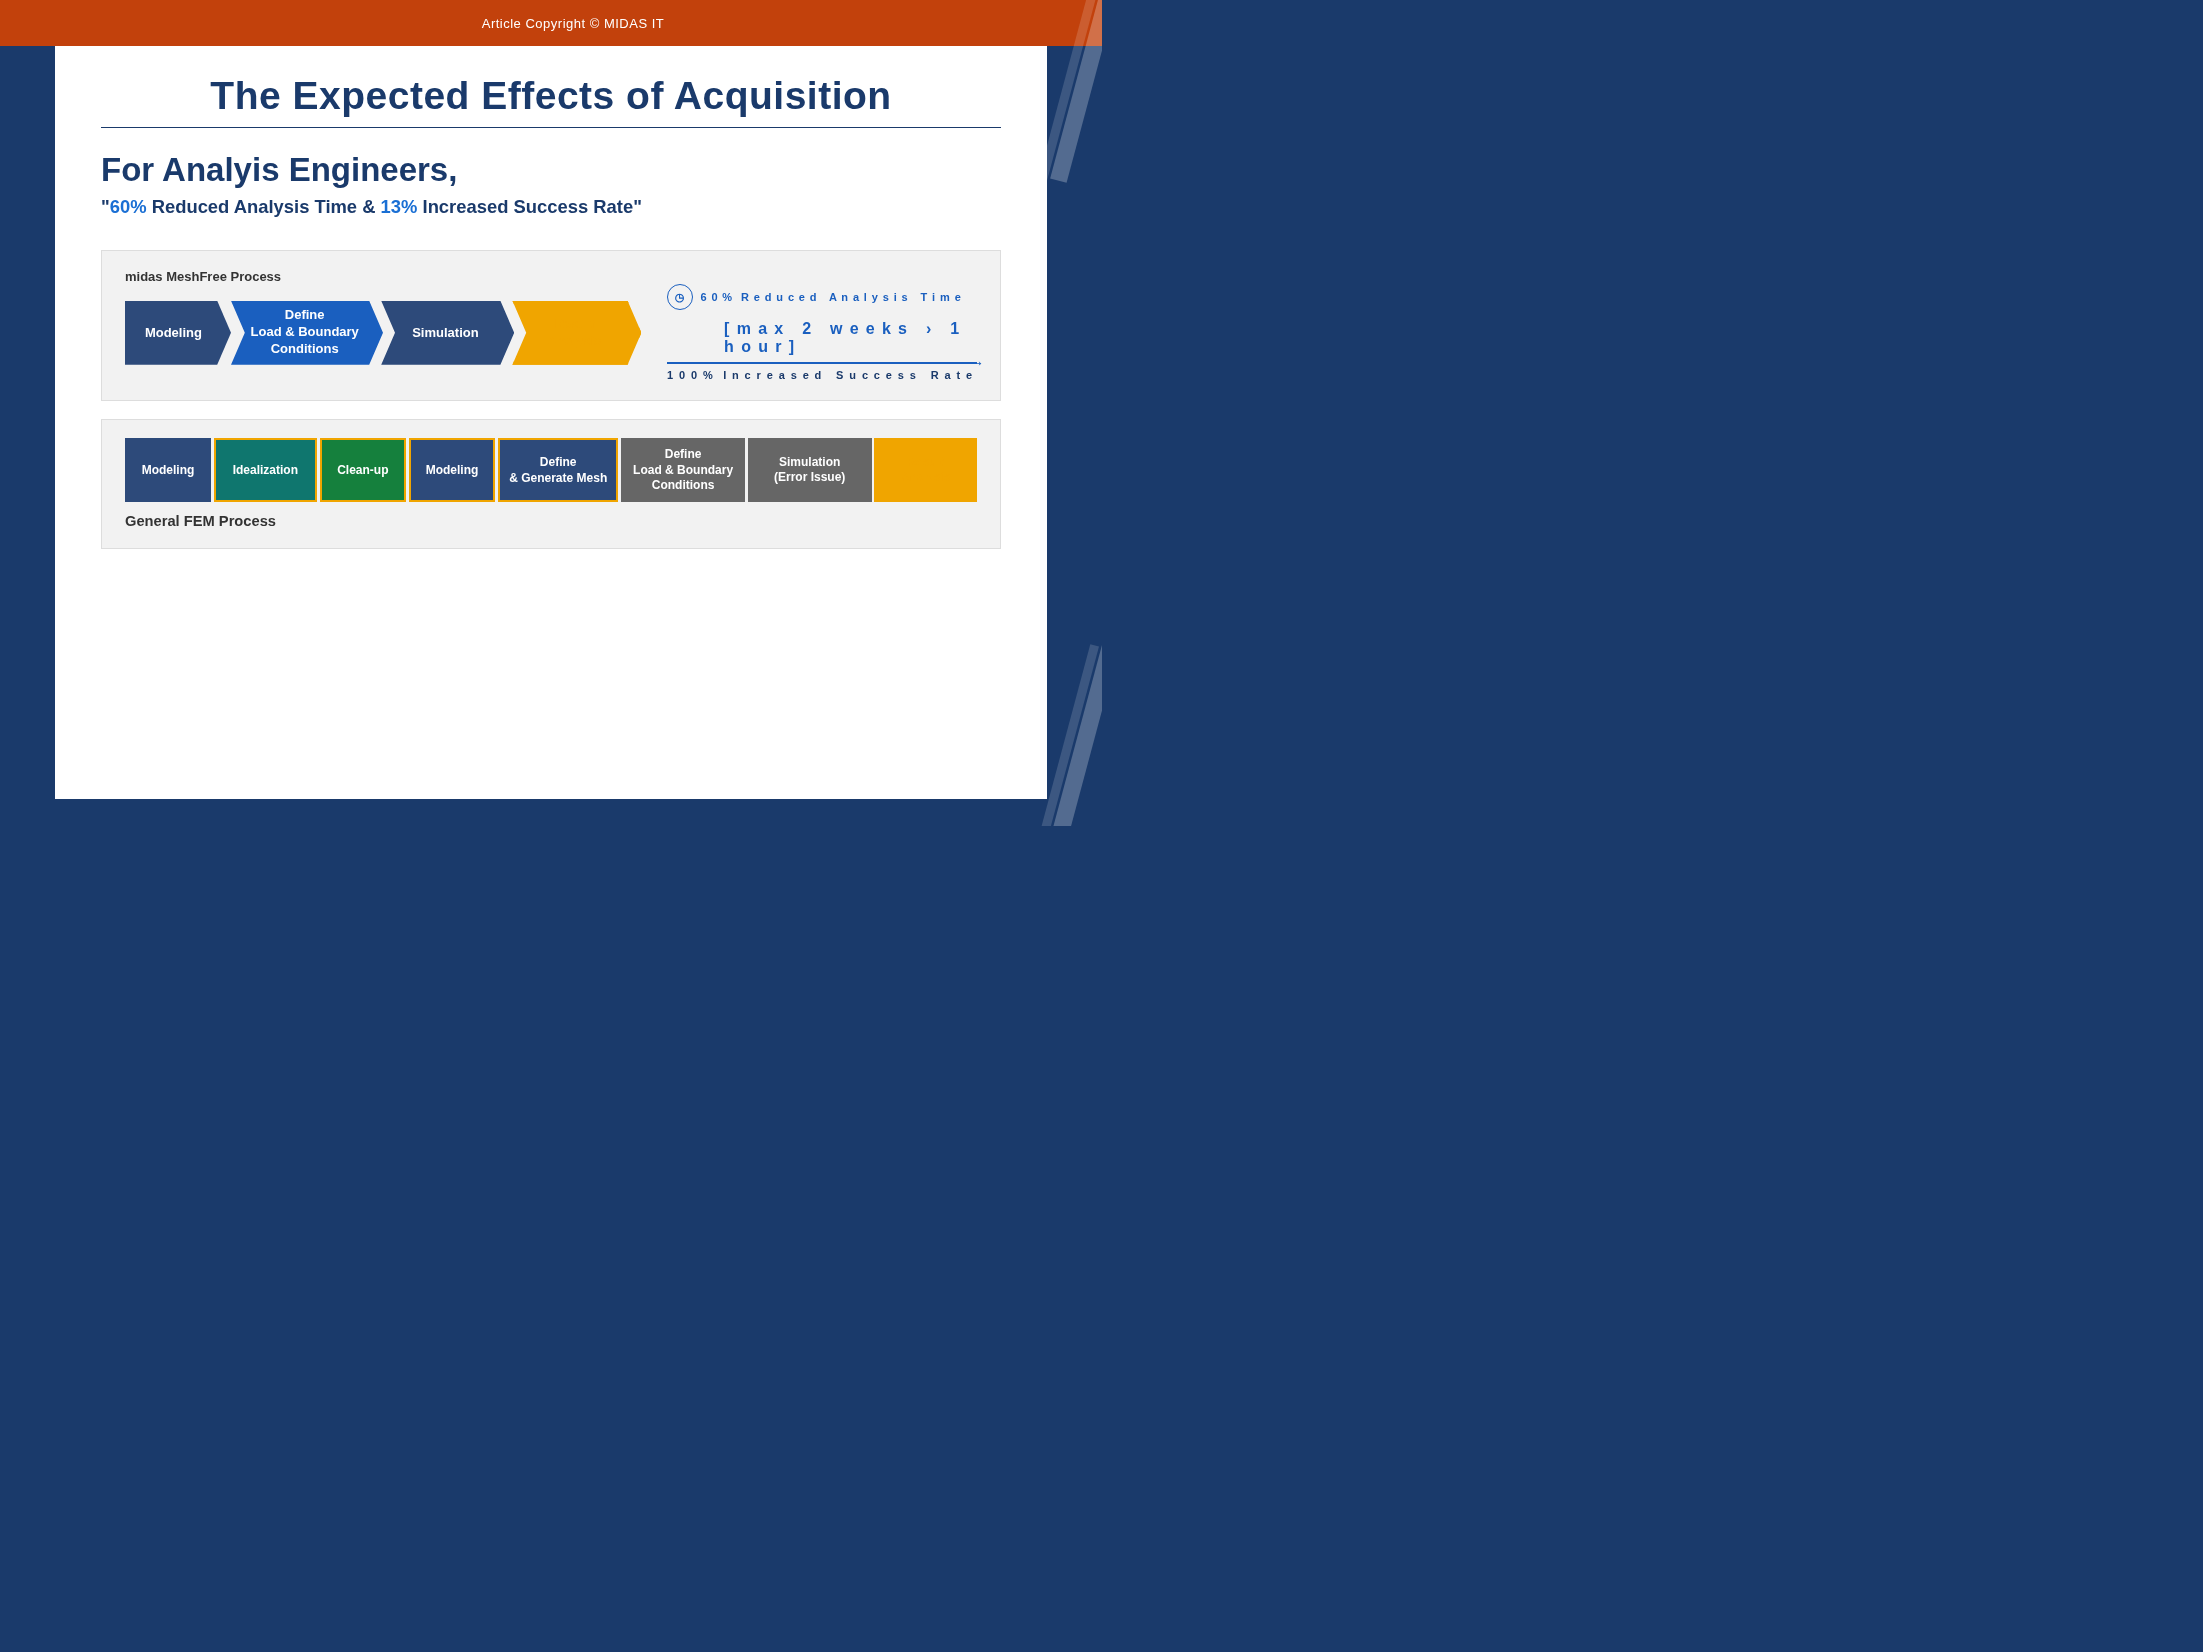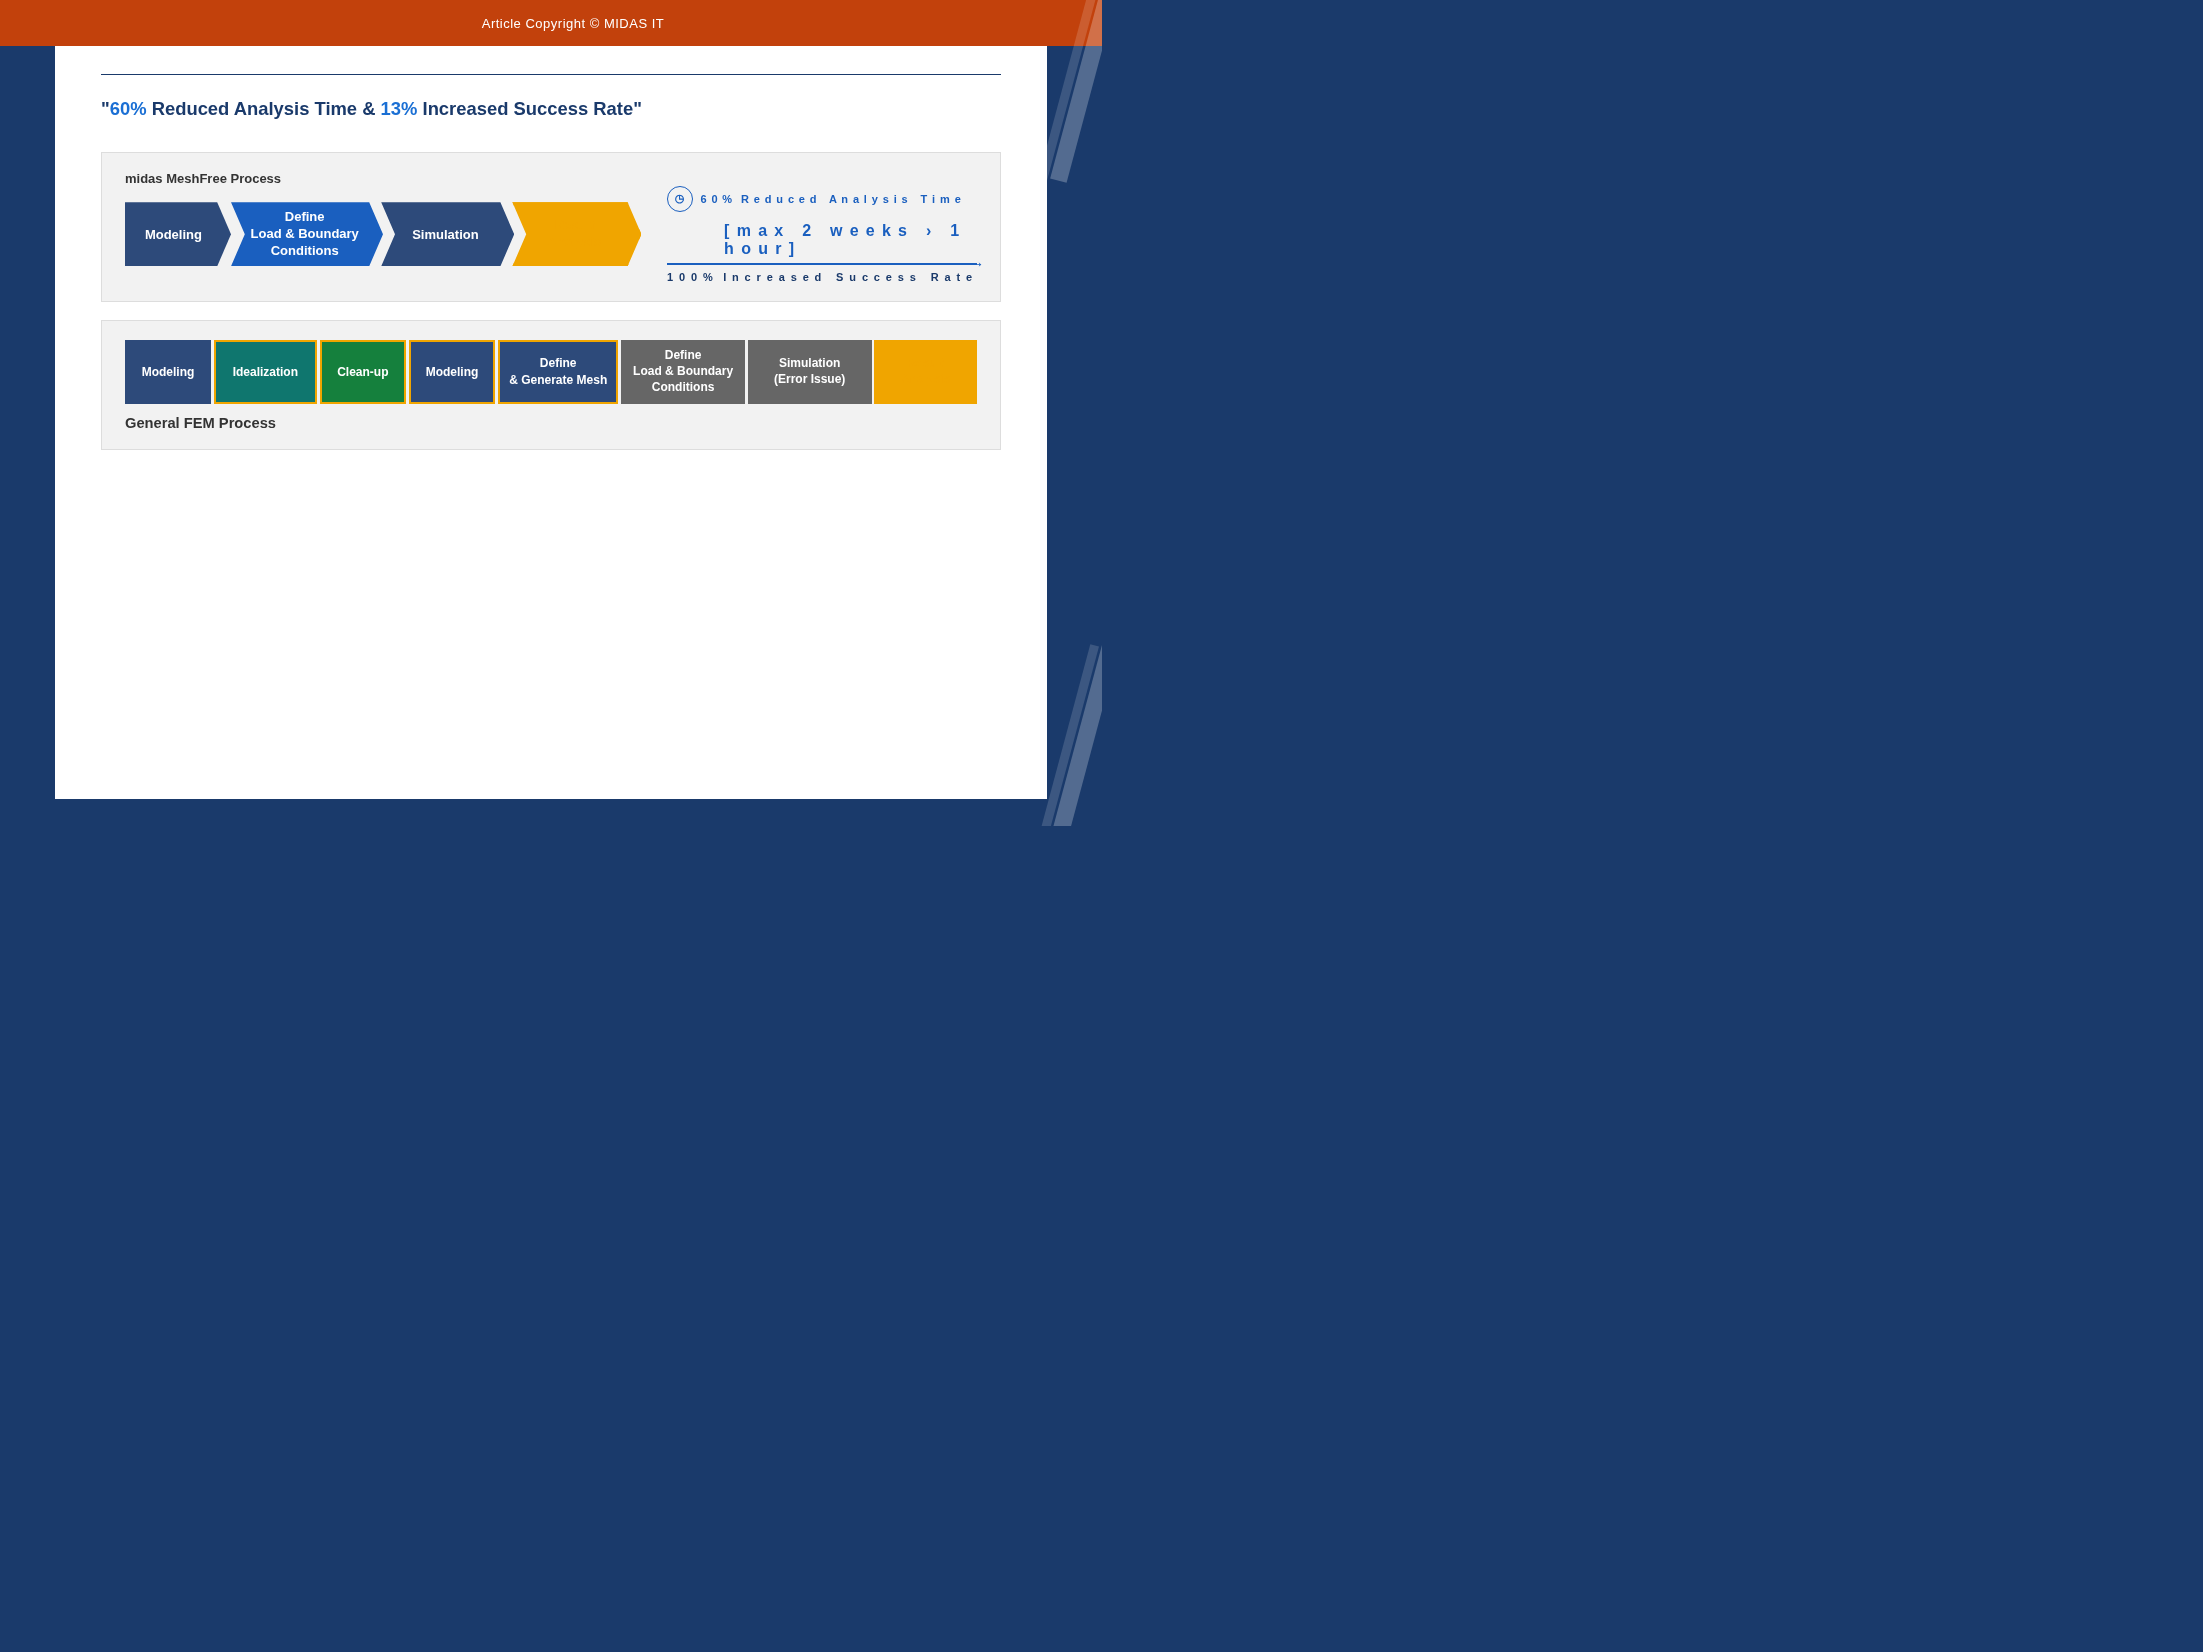--- a/index.html
+++ b/index.html
@@ -313,22 +313,24 @@
 
 <div class="corner-stripe"></div>
 <div class="corner-stripe-bottom"></div>
 
 <div class="header-bar">
   <span class="copyright">Article Copyright © MIDAS IT</span>
 </div>
 
 <div class="main-content">
 
+  <h1 class="main-title">The Expected Effects of Acquisition</h1>
   <hr class="title-underline">
 
+  <h2 class="subtitle">For Analyis Engineers,</h2>
 
   <p class="tagline">
     <span>"</span><span class="highlight-blue">60%</span><span> Reduced Analysis Time &amp; </span><span class="highlight-blue">13%</span><span> Increased Success Rate</span><span>"</span>
   </p>
 
   <div class="process-section">
     <div class="process-label">midas MeshFree Process</div>
     <div class="meshfree-row">
 
       <div class="process-step step-bg-dark step-first mf-step1">

